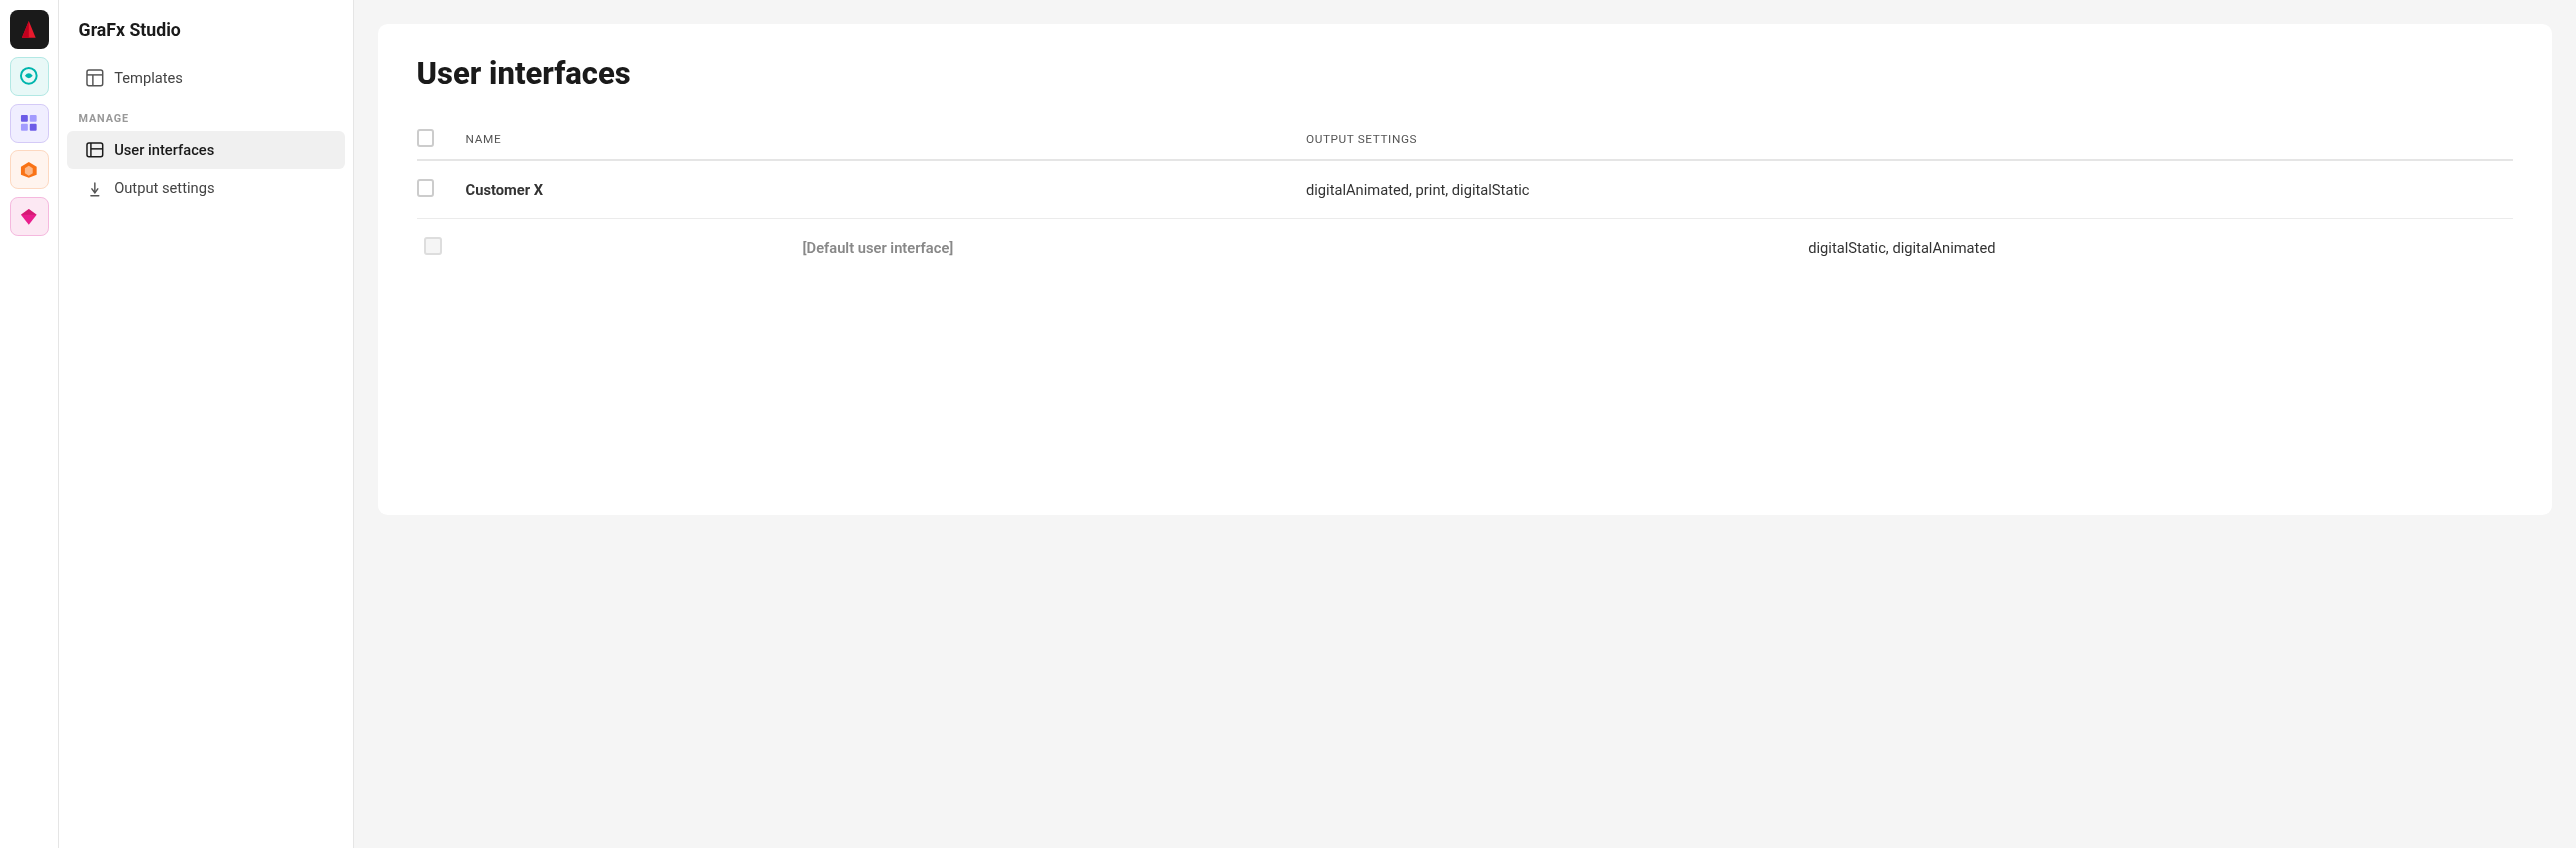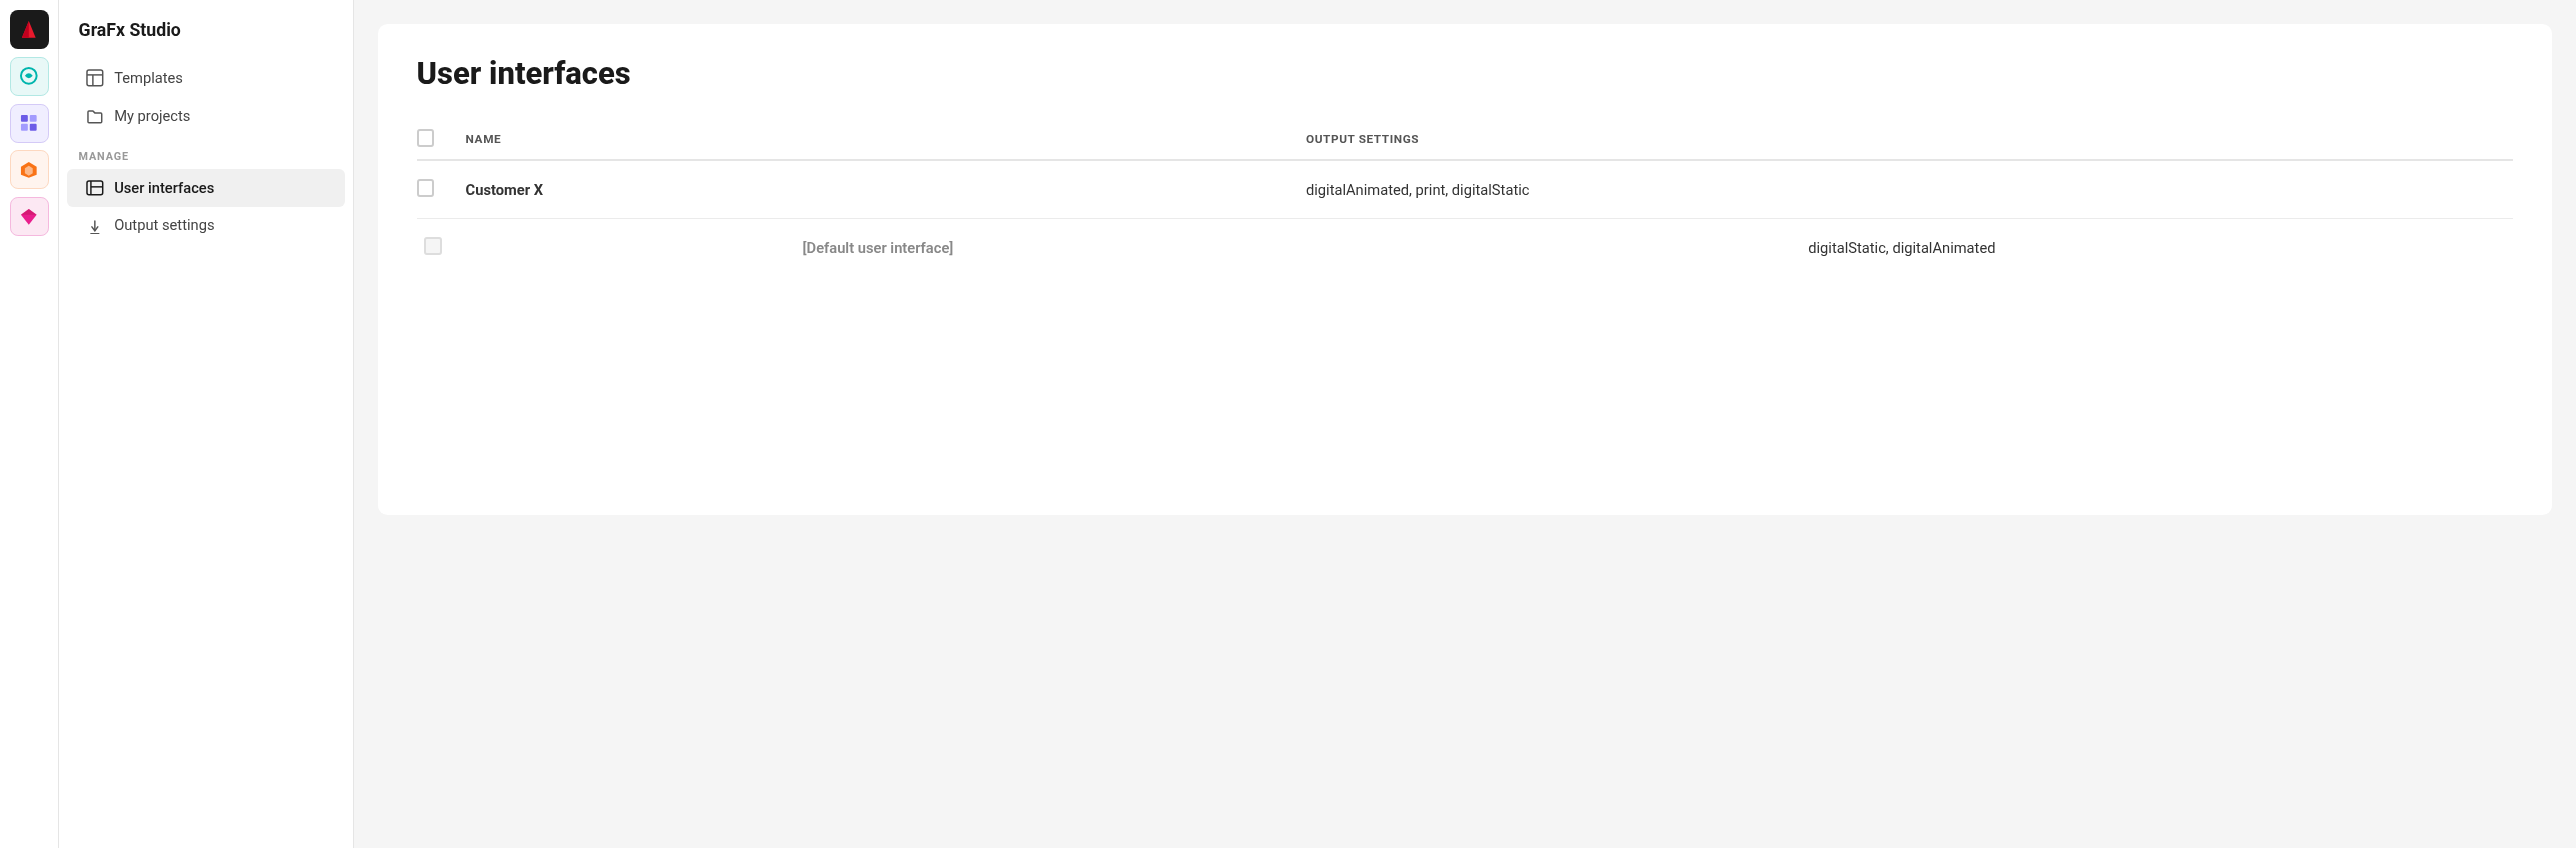--- a/index.html
+++ b/index.html
@@ -97,21 +97,21 @@
     .table {
       width: 100%;
       border-collapse: collapse;
     }
     .table thead tr {
       border-bottom: 2px solid #e5e5e5;
     }
     .table th {
       text-align: left;
       font-size: 11.8px;
-      font-weight: 700;
+      font-weight: 400;
       color: #555;
       letter-spacing: 0.05em;
       padding: 9.8px 15.7px 9.8px 0;
     }
     .table th:first-child { width: 49px; padding-left: 0; }
     .table td {
       padding: 17.7px 15.7px 17.7px 0;
       border-bottom: 1px solid #ebebeb;
       font-size: 14.7px;
       color: #333;
@@ -190,28 +190,20 @@
       <svg width="17.7" height="17.7" viewBox="0 0 18 18" fill="none">
         <rect x="1" y="1" width="16" height="16" rx="2" stroke="#555" stroke-width="1.5" fill="none"></rect>
         <line x1="1" y1="6" x2="17" y2="6" stroke="#555" stroke-width="1.5"></line>
         <line x1="7" y1="6" x2="7" y2="17" stroke="#555" stroke-width="1.5"></line>
       </svg>
     </span>
     <span>Templates</span>
   </div>
 
 
-  <div class="sidebar-nav-item">
-    <span class="sidebar-icon">
-      <svg width="17.7" height="17.7" viewBox="0 0 18 18" fill="none">
-        <path d="M2 5 L2 15 Q2 16 3 16 L15 16 Q16 16 16 15 L16 7 Q16 6 15 6 L9 6 L7 4 L3 4 Q2 4 2 5Z" stroke="#555" stroke-width="1.5" fill="none"></path>
-      </svg>
-    </span>
-    <span>My projects</span>
-  </div>
 
   <div class="sidebar-section-label">MANAGE</div>
 
   <div class="sidebar-nav-item active">
     <span class="sidebar-icon">
       <svg width="17.7" height="17.7" viewBox="0 0 18 18" fill="none">
         <rect x="1" y="2" width="16" height="14" rx="2" stroke="#1a1a1a" stroke-width="1.5" fill="none"></rect>
         <line x1="5" y1="2" x2="5" y2="16" stroke="#1a1a1a" stroke-width="1.5"></line>
         <line x1="5" y1="8" x2="17" y2="8" stroke="#1a1a1a" stroke-width="1.5"></line>
       </svg>

